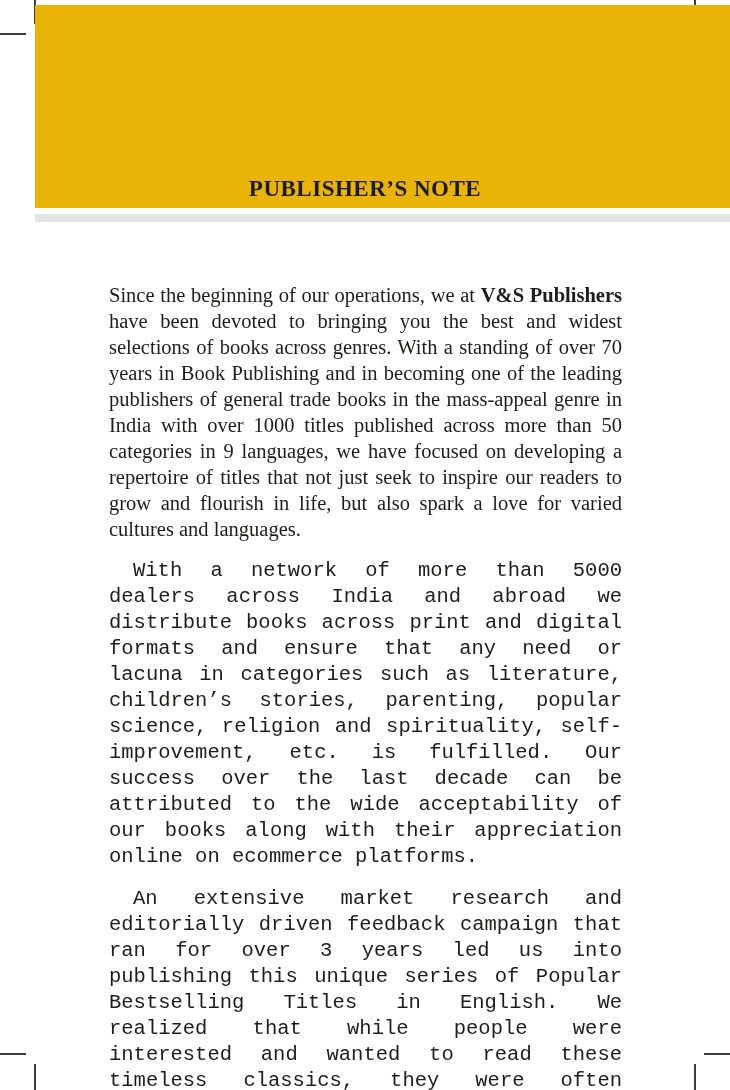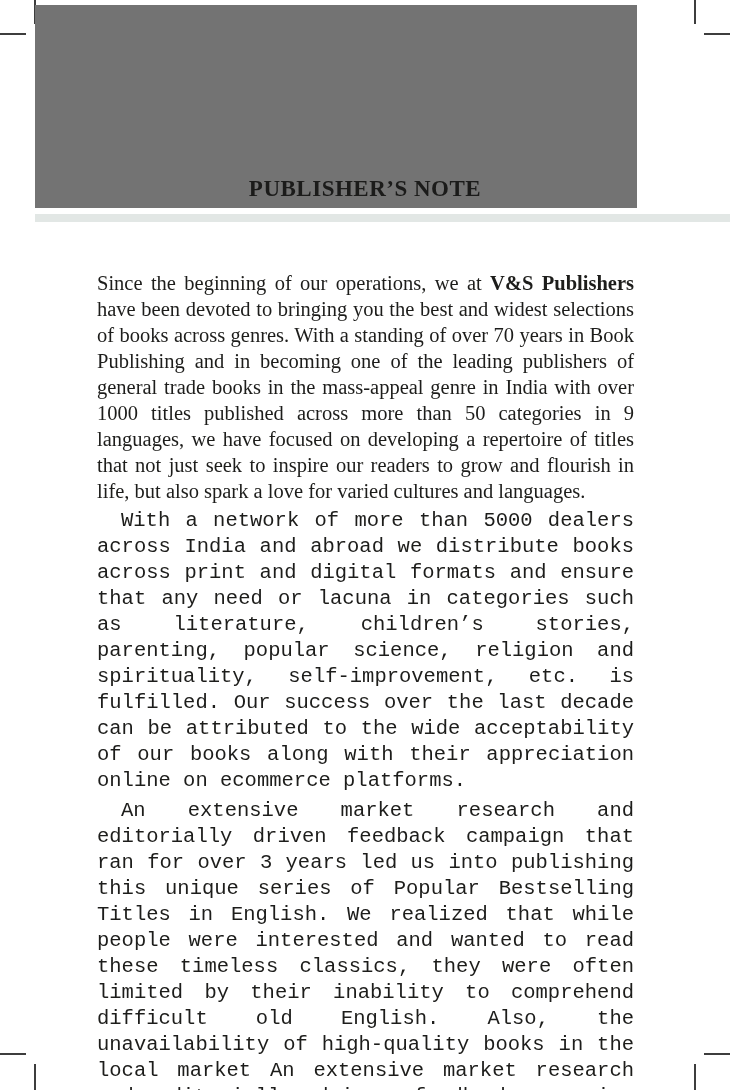--- a/index.html
+++ b/index.html
@@ -28,23 +28,23 @@
   .cm-bl-h { left: 0;     top: 1053px;  width: 26px; height: 2px;  }
   .cm-bl-v { left: 34px;  top: 1064px;  width: 2px;  height: 26px; }
   .cm-br-h { left: 704px; top: 1053px;  width: 26px; height: 2px;  }
   .cm-br-v { left: 694px; top: 1064px;  width: 2px;  height: 26px; }
 
   
   .header-band {
     position: absolute;
     left: 35px;
     top: 5px;
-    width: 602px;
+    width: 695px;
     height: 203px;
-    background: #737373;
+    background: #eab308;
   }
   .header-title {
     position: absolute;
     left: 0;
     bottom: 6px;
     width: 660px;          
     margin: 0;
     text-align: center;
     font-family: "Liberation Serif", serif;
     font-size: 23px;
@@ -66,21 +66,21 @@
     position: absolute;
     left: 93px;
     top: 266px;
     width: 545px;
     color: #1d1d1b;
     font-size: 20.5px;
     line-height: 26px;
     text-align: justify;
   }
   .note-body p {
-    margin: 4px;
+    margin: 16px;
     padding: 0;
   }
   .note-body p.indented {
     text-indent: 24px;
     font-family: Liberation Mono, monospace;
   }
   .note-body p.runs-on {
     text-align-last: justify;
   }
   .bold-run {

